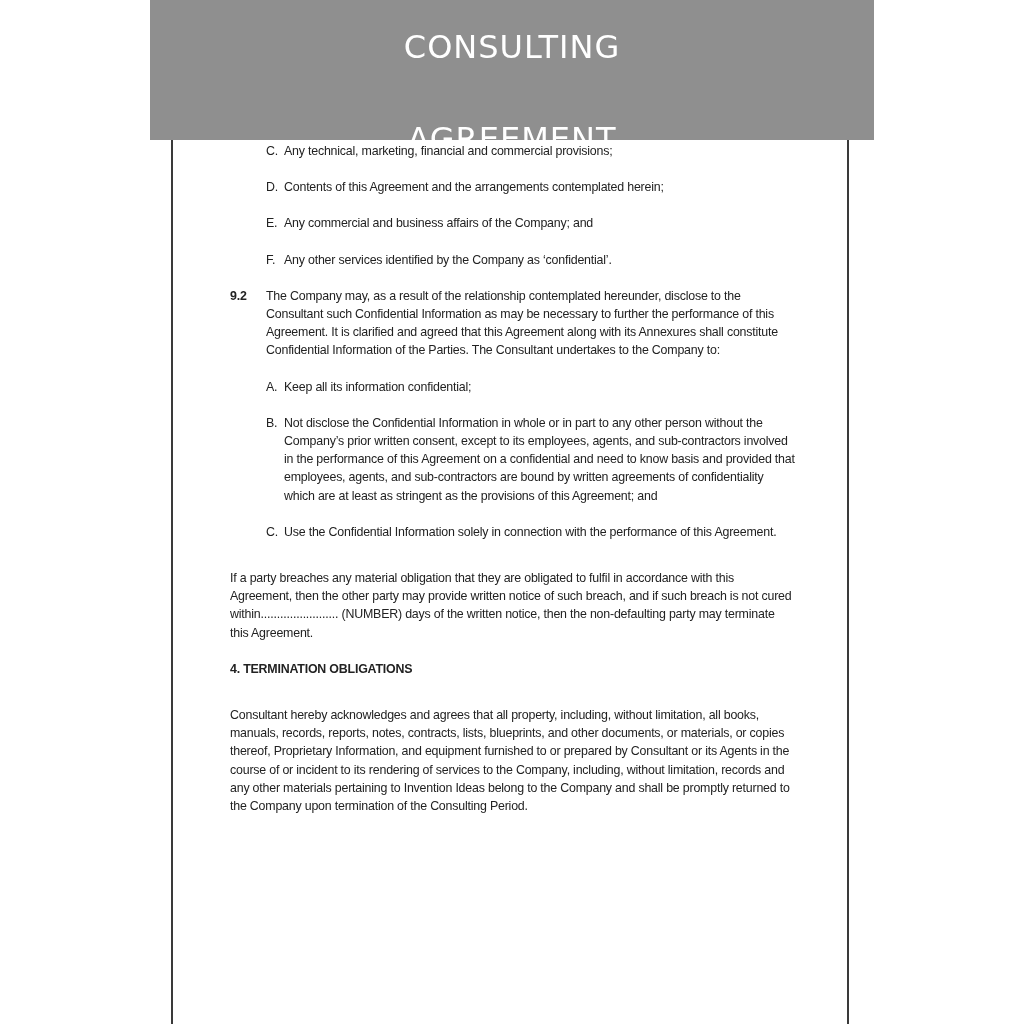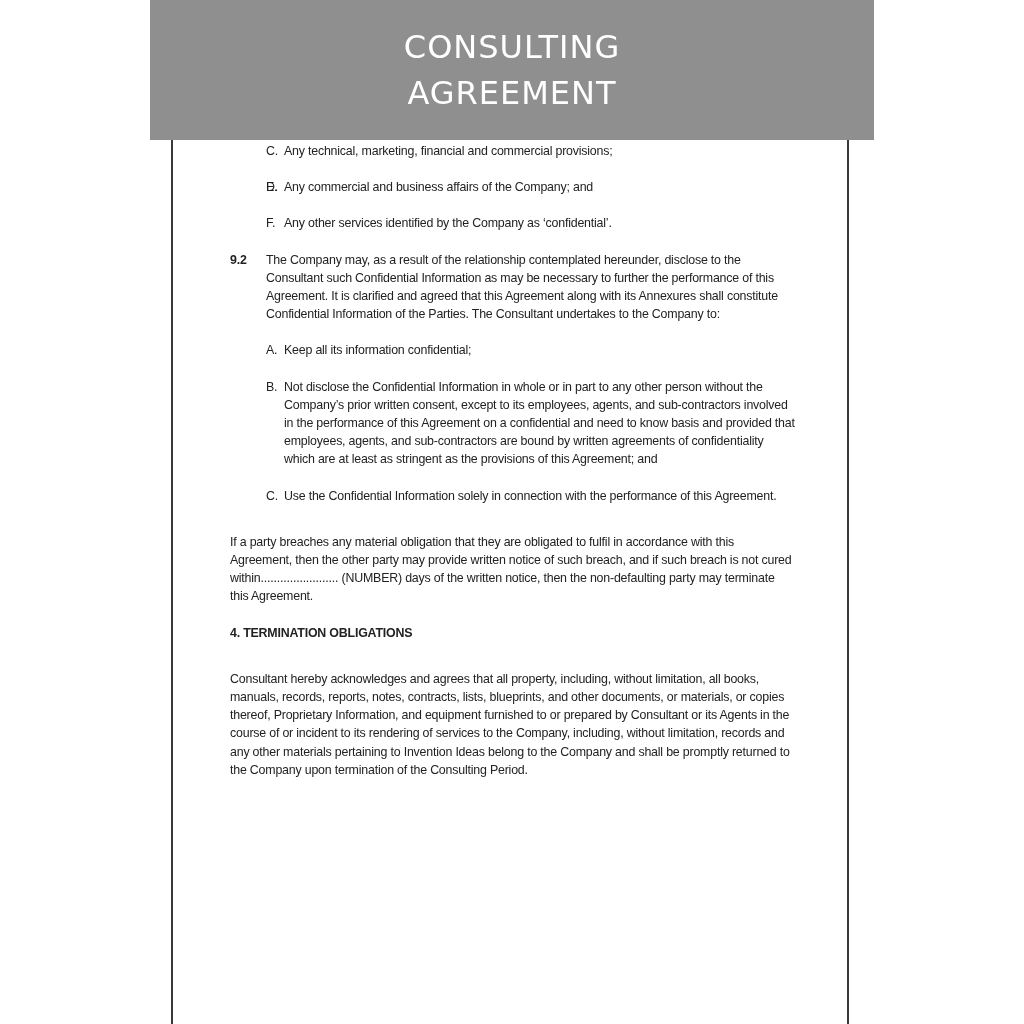--- a/index.html
+++ b/index.html
@@ -12,21 +12,21 @@
     border-left: 2px solid #3a3a3a; border-right: 2px solid #3a3a3a;
     box-sizing: border-box;
   }
   .banner {
     position: absolute; left: 150px; top: 0; width: 724px; height: 140px;
     background: #8f8f8f; color: #ffffff; text-align: center;
     display: flex; flex-direction: column; justify-content: center; align-items: center;
     font-family: "DejaVu Sans", sans-serif; font-weight: 300;
     font-size: 32px; letter-spacing: 1px; line-height: 46px;
   }
-  .banner span { display: block; font-weight: normal; }
+  .banner span { display: block; font-weight: normal; margin-top: 46px; }
   .doc {
     position: absolute; left: 230px; top: 142px; width: 565px;
     font-family: "Liberation Sans", sans-serif; font-size: 12.4px; line-height: 18.2px; color: #222;
     letter-spacing: -0.2px;
   }
   .item { position: relative; padding-left: 54px; margin: 0; }
   .item .lbl { position: absolute; left: 36px; top: 0; }
   .item.gap { margin-bottom: 18px; }
   .clause { position: relative; padding-left: 36px; margin-bottom: 18px; }
   .clause .num { position: absolute; left: 0; top: 0; font-weight: bold; }
@@ -45,20 +45,21 @@
 </div>
 
 <div class="doc">
 
   <div class="item gap">
     <span class="lbl">C.</span>
     <span>Any technical, marketing, financial and commercial provisions;</span>
   </div>
   <div class="item gap">
     <span class="lbl">D.</span>
+    <span>Contents of this Agreement and the arrangements contemplated herein;</span>
   </div>
   <div class="item gap">
     <span class="lbl">E.</span>
     <span>Any commercial and business affairs of the Company; and</span>
   </div>
   <div class="item gap">
     <span class="lbl">F.</span>
     <span>Any other services identified by the Company as ‘confidential’.</span>
   </div>
 

